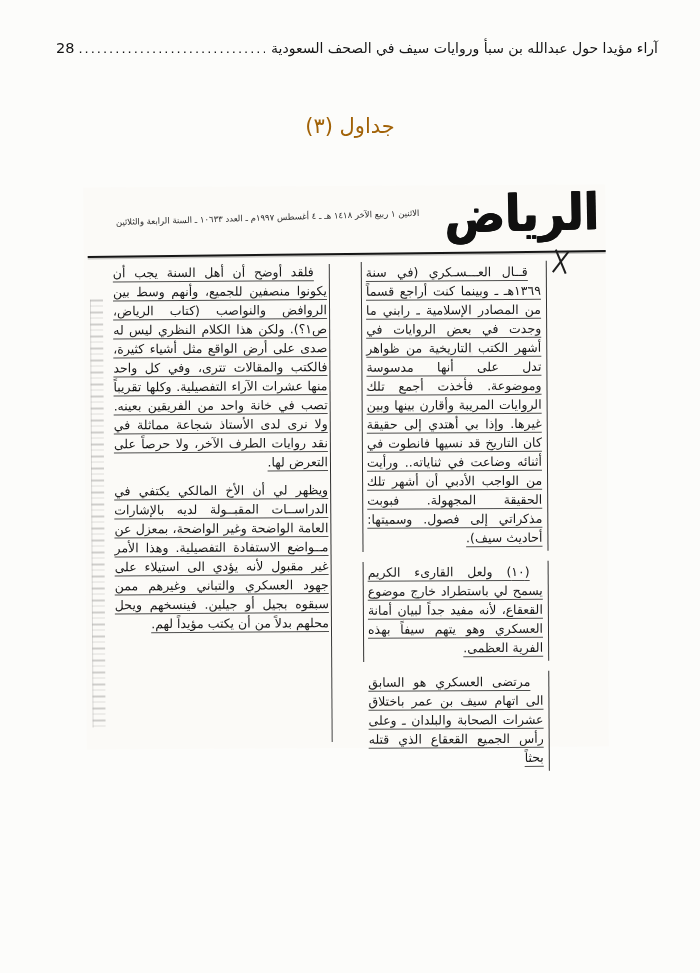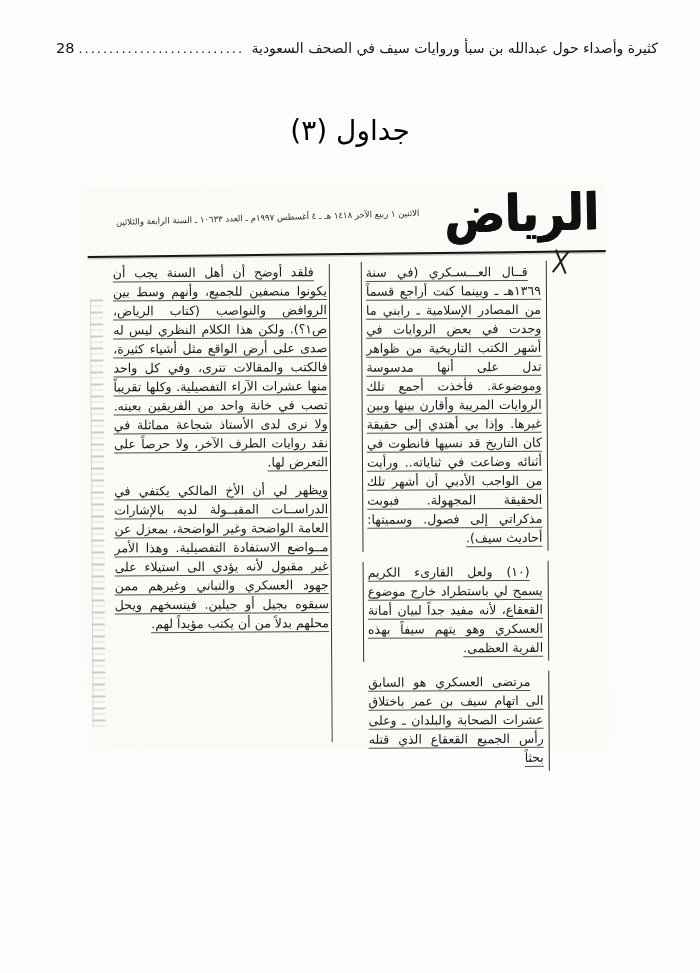--- a/index.html
+++ b/index.html
@@ -19,21 +19,21 @@
   }
   .rh-title { white-space:nowrap; flex:0 0 auto; }
   .rh-dots  { flex:1 1 auto; overflow:hidden; white-space:nowrap;
               letter-spacing:2px; margin:0 6px 0 4px; font-size:13px; direction:ltr; text-align:left; }
   .rh-page  { flex:0 0 auto; font-size:14.5px; }
 
   
   .section-title {
     position:absolute; top:114px; left:0; right:0;
     text-align:center; direction:rtl;
-    font-size:28px; font-weight:400; color:#000000;
+    font-size:21px; font-weight:400; color:#a16207;
   }
 
   
   .clipping {
     position:absolute; left:85px; top:186px; width:522px; height:562px;
     direction:rtl;
     transform:rotate(-0.35deg);
     background:
       radial-gradient(circle at 18% 62%, rgba(90,90,90,0.05) 0 2px, transparent 3px),
       radial-gradient(circle at 74% 30%, rgba(90,90,90,0.05) 0 2px, transparent 3px),
@@ -105,21 +105,21 @@
       repeating-linear-gradient(to bottom,
         rgba(60,60,60,0.55) 0 2px, transparent 2px 6px,
         rgba(60,60,60,0.35) 6px 7px, transparent 7px 12px);
     border-left:1px solid rgba(70,70,70,0.45);
   }
 </style>
 </head>
 <body>
 
 <div class="running-header">
-  <span class="rh-title">كثيرة وأصداء حول عبدالله بن سبأ وروايات سيف في الصحف السعودية</span>
+  <span class="rh-title">آراء مؤيدا حول عبدالله بن سبأ وروايات سيف في الصحف السعودية</span>
   <span class="rh-dots">............................................................</span>
   <span class="rh-page">28</span>
 </div>
 
 <div class="section-title">جداول (٣)</div>
 
 <div class="clipping">
 
   <div class="masthead-logo">الرياض</div>
 

